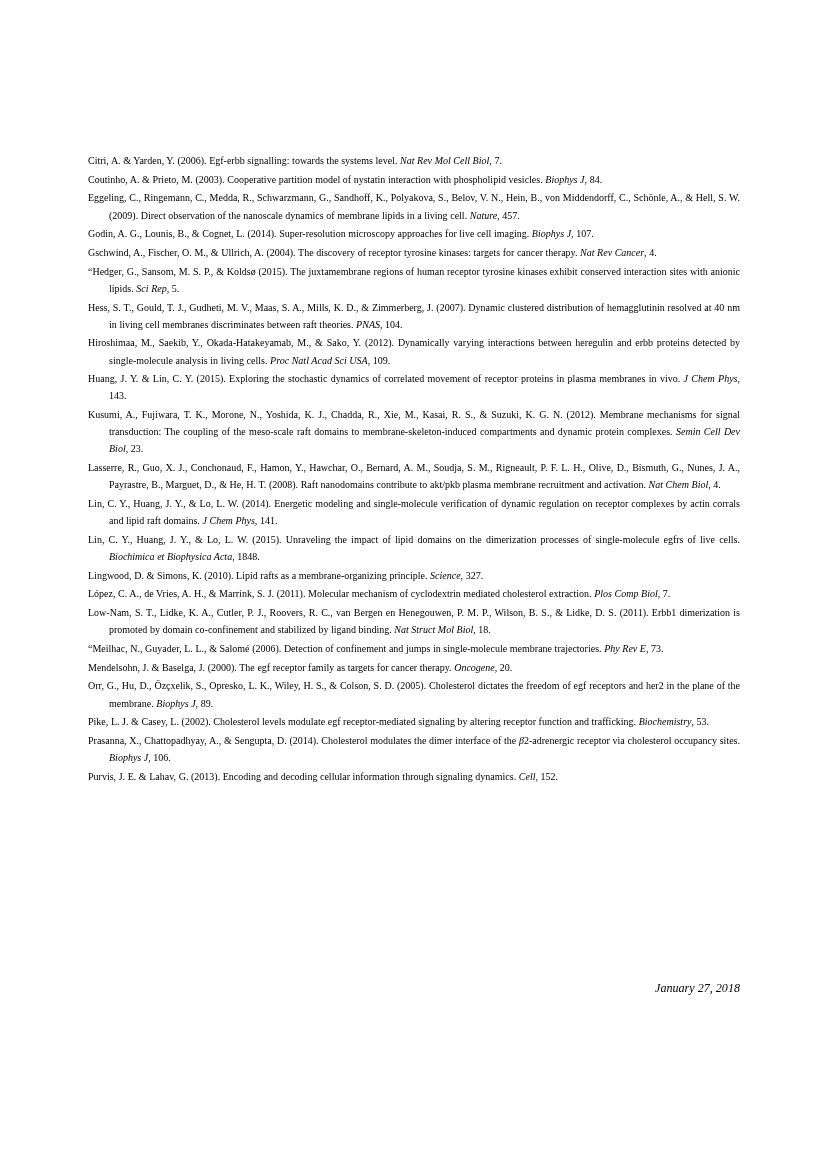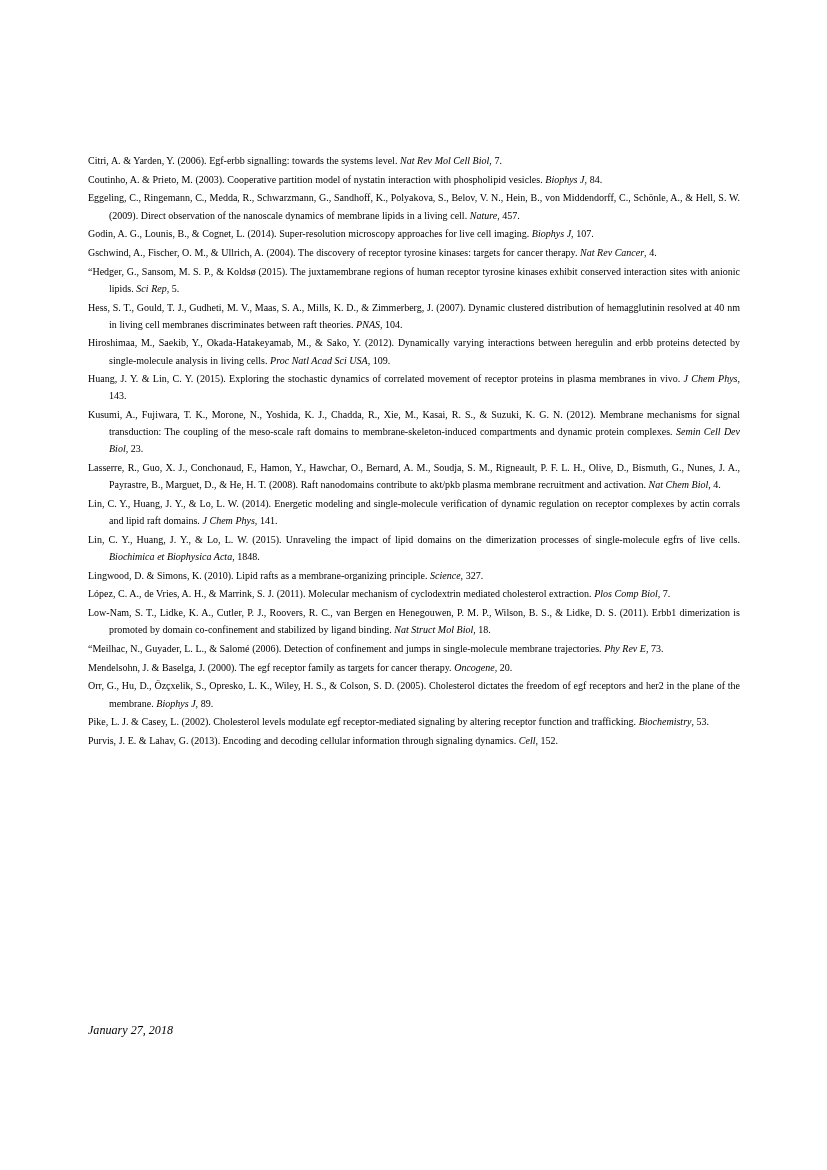--- a/index.html
+++ b/index.html
@@ -41,22 +41,23 @@
   .j {
     font-style: italic;
   }
   .math {
     font-family: "Liberation Serif", "DejaVu Serif", serif;
     font-style: italic;
   }
   #footer {
     position: absolute;
     left: 88px;
-    top: 1022px;
+    top: 980px;
     width: 652px;
+    text-align: right;
     font-style: italic;
     font-size: 12.1px;
     line-height: 16px;
   }
 </style>
 </head>
 <body>
 
 <div id="page">
 
@@ -74,18 +75,19 @@
       <p class="ref"><span>Lasserre, R., Guo, X. J., Conchonaud, F., Hamon, Y., Hawchar, O., Bernard, A. M., Soudja, S. M., Rigneault, P. F. L. H., Olive, D., Bismuth, G., Nunes, J. A., Payrastre, B., Marguet, D., &amp; He, H. T. (2008).  Raft nanodomains contribute to akt/pkb plasma membrane recruitment and activation.  </span><span class="j">Nat Chem Biol</span><span>,  4.</span></p>
       <p class="ref"><span>Lin, C. Y., Huang, J. Y., &amp; Lo, L. W. (2014). Energetic modeling and single-molecule verification of dynamic regulation on receptor complexes by actin corrals and lipid raft domains. </span><span class="j">J Chem Phys</span><span>,  141.</span></p>
       <p class="ref"><span>Lin, C. Y., Huang, J. Y., &amp; Lo, L. W. (2015). Unraveling the impact of lipid domains on the dimerization processes of single-molecule egfrs of live cells. </span><span class="j">Biochimica et Biophysica Acta</span><span>,  1848.</span></p>
       <p class="ref"><span>Lingwood, D. &amp; Simons, K. (2010). Lipid rafts as a membrane-organizing principle. </span><span class="j">Science</span><span>,  327.</span></p>
       <p class="ref"><span>López, C. A., de Vries, A. H., &amp; Marrink, S. J. (2011).  Molecular mechanism of cyclodextrin mediated cholesterol extraction. </span><span class="j">Plos Comp Biol</span><span>,  7.</span></p>
       <p class="ref"><span>Low-Nam, S. T., Lidke, K. A., Cutler, P. J., Roovers, R. C., van Bergen en Henegouwen, P. M. P., Wilson, B. S., &amp; Lidke, D. S. (2011). Erbb1 dimerization is promoted by domain co-confinement and stabilized by ligand binding. </span><span class="j">Nat Struct Mol Biol</span><span>,  18.</span></p>
       <p class="ref"><span>“Meilhac, N., Guyader, L. L., &amp; Salomé (2006).  Detection of confinement and jumps in single-molecule membrane trajectories. </span><span class="j">Phy Rev E</span><span>,  73.</span></p>
       <p class="ref"><span>Mendelsohn, J. &amp; Baselga, J. (2000). The egf receptor family as targets for cancer therapy. </span><span class="j">Oncogene</span><span>,  20.</span></p>
       <p class="ref"><span>Orr, G., Hu, D., Özçxelik, S., Opresko, L. K., Wiley, H. S., &amp; Colson, S. D. (2005). Cholesterol dictates the freedom of egf receptors and her2 in the plane of the membrane. </span><span class="j">Biophys J</span><span>,  89.</span></p>
       <p class="ref"><span>Pike, L. J. &amp; Casey, L. (2002).  Cholesterol levels modulate egf receptor-mediated signaling by altering receptor function and trafficking. </span><span class="j">Biochemistry</span><span>,  53.</span></p>
+      <p class="ref"><span>Prasanna, X., Chattopadhyay, A., &amp; Sengupta, D. (2014). Cholesterol modulates the dimer interface of the </span><span class="math">β</span><span>2-adrenergic receptor via cholesterol occupancy sites. </span><span class="j">Biophys J</span><span>,  106.</span></p>
       <p class="ref"><span>Purvis, J. E. &amp; Lahav, G. (2013). Encoding and decoding cellular information through signaling dynamics. </span><span class="j">Cell</span><span>,  152.</span></p>
     </div>
 
   <div id="footer">January 27, 2018</div>
 
 </div>
 
 </body></html>

